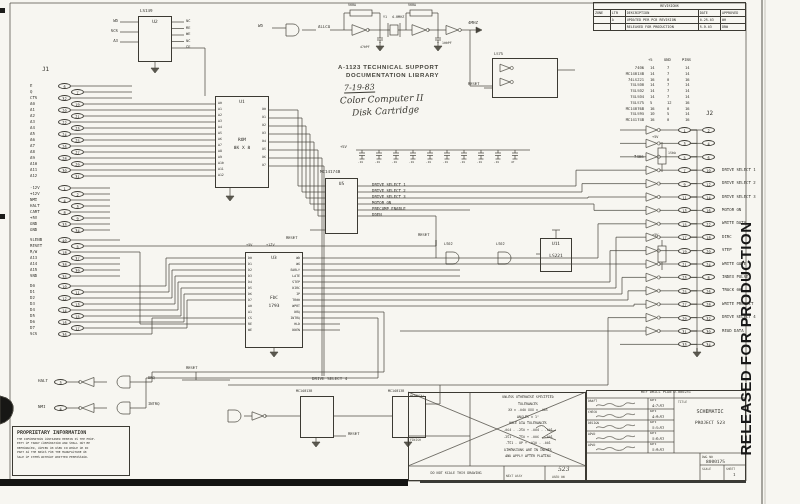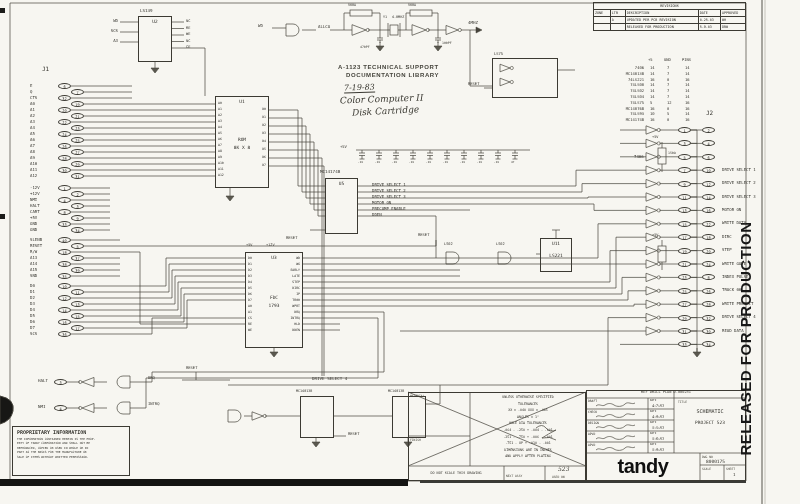--- a/index.html
+++ b/index.html
@@ -506,21 +506,20 @@
   <div id="ptable"></div>
   <div id="j1col"></div>
   <div id="j2col"></div>
 
   <div class="box" style="left:586px;top:390px;width:160px;height:91px"></div>
   <div class="lbl" style="left:586px;top:391px;width:160px;text-align:center;font-size:3.6px">REF DRILL PLAN D-000231</div>
   <div id="sigrows"></div>
   <div class="celllbl" style="left:678px;top:400px">TITLE</div>
   <div class="lbl" style="left:674px;top:409px;width:72px;text-align:center;font-size:5px">SCHEMATIC</div>
   <div class="lbl" style="left:674px;top:421px;width:72px;text-align:center;font-size:4.5px">PROJECT 523</div>
-  <div class="lbl brand" style="left:586px;top:456px;width:114px;text-align:center">tandy</div>
   <div class="celllbl" style="left:702px;top:455px">DWG NO</div>
   <div class="lbl" style="left:706px;top:460px;font-size:4.5px">8000175</div>
   <div class="celllbl" style="left:702px;top:467px">SCALE</div>
   <div class="celllbl" style="left:726px;top:467px">SHEET</div>
   <div class="lbl" style="left:733px;top:473px;font-size:4px">1</div>
 
   <div class="box" style="left:408px;top:392px;width:178px;height:89px"></div>
   <div class="celllbl" style="left:410px;top:394px">MATERIAL</div>
   <div class="celllbl" style="left:410px;top:438px">FINISH</div>
   <div id="tollines">

